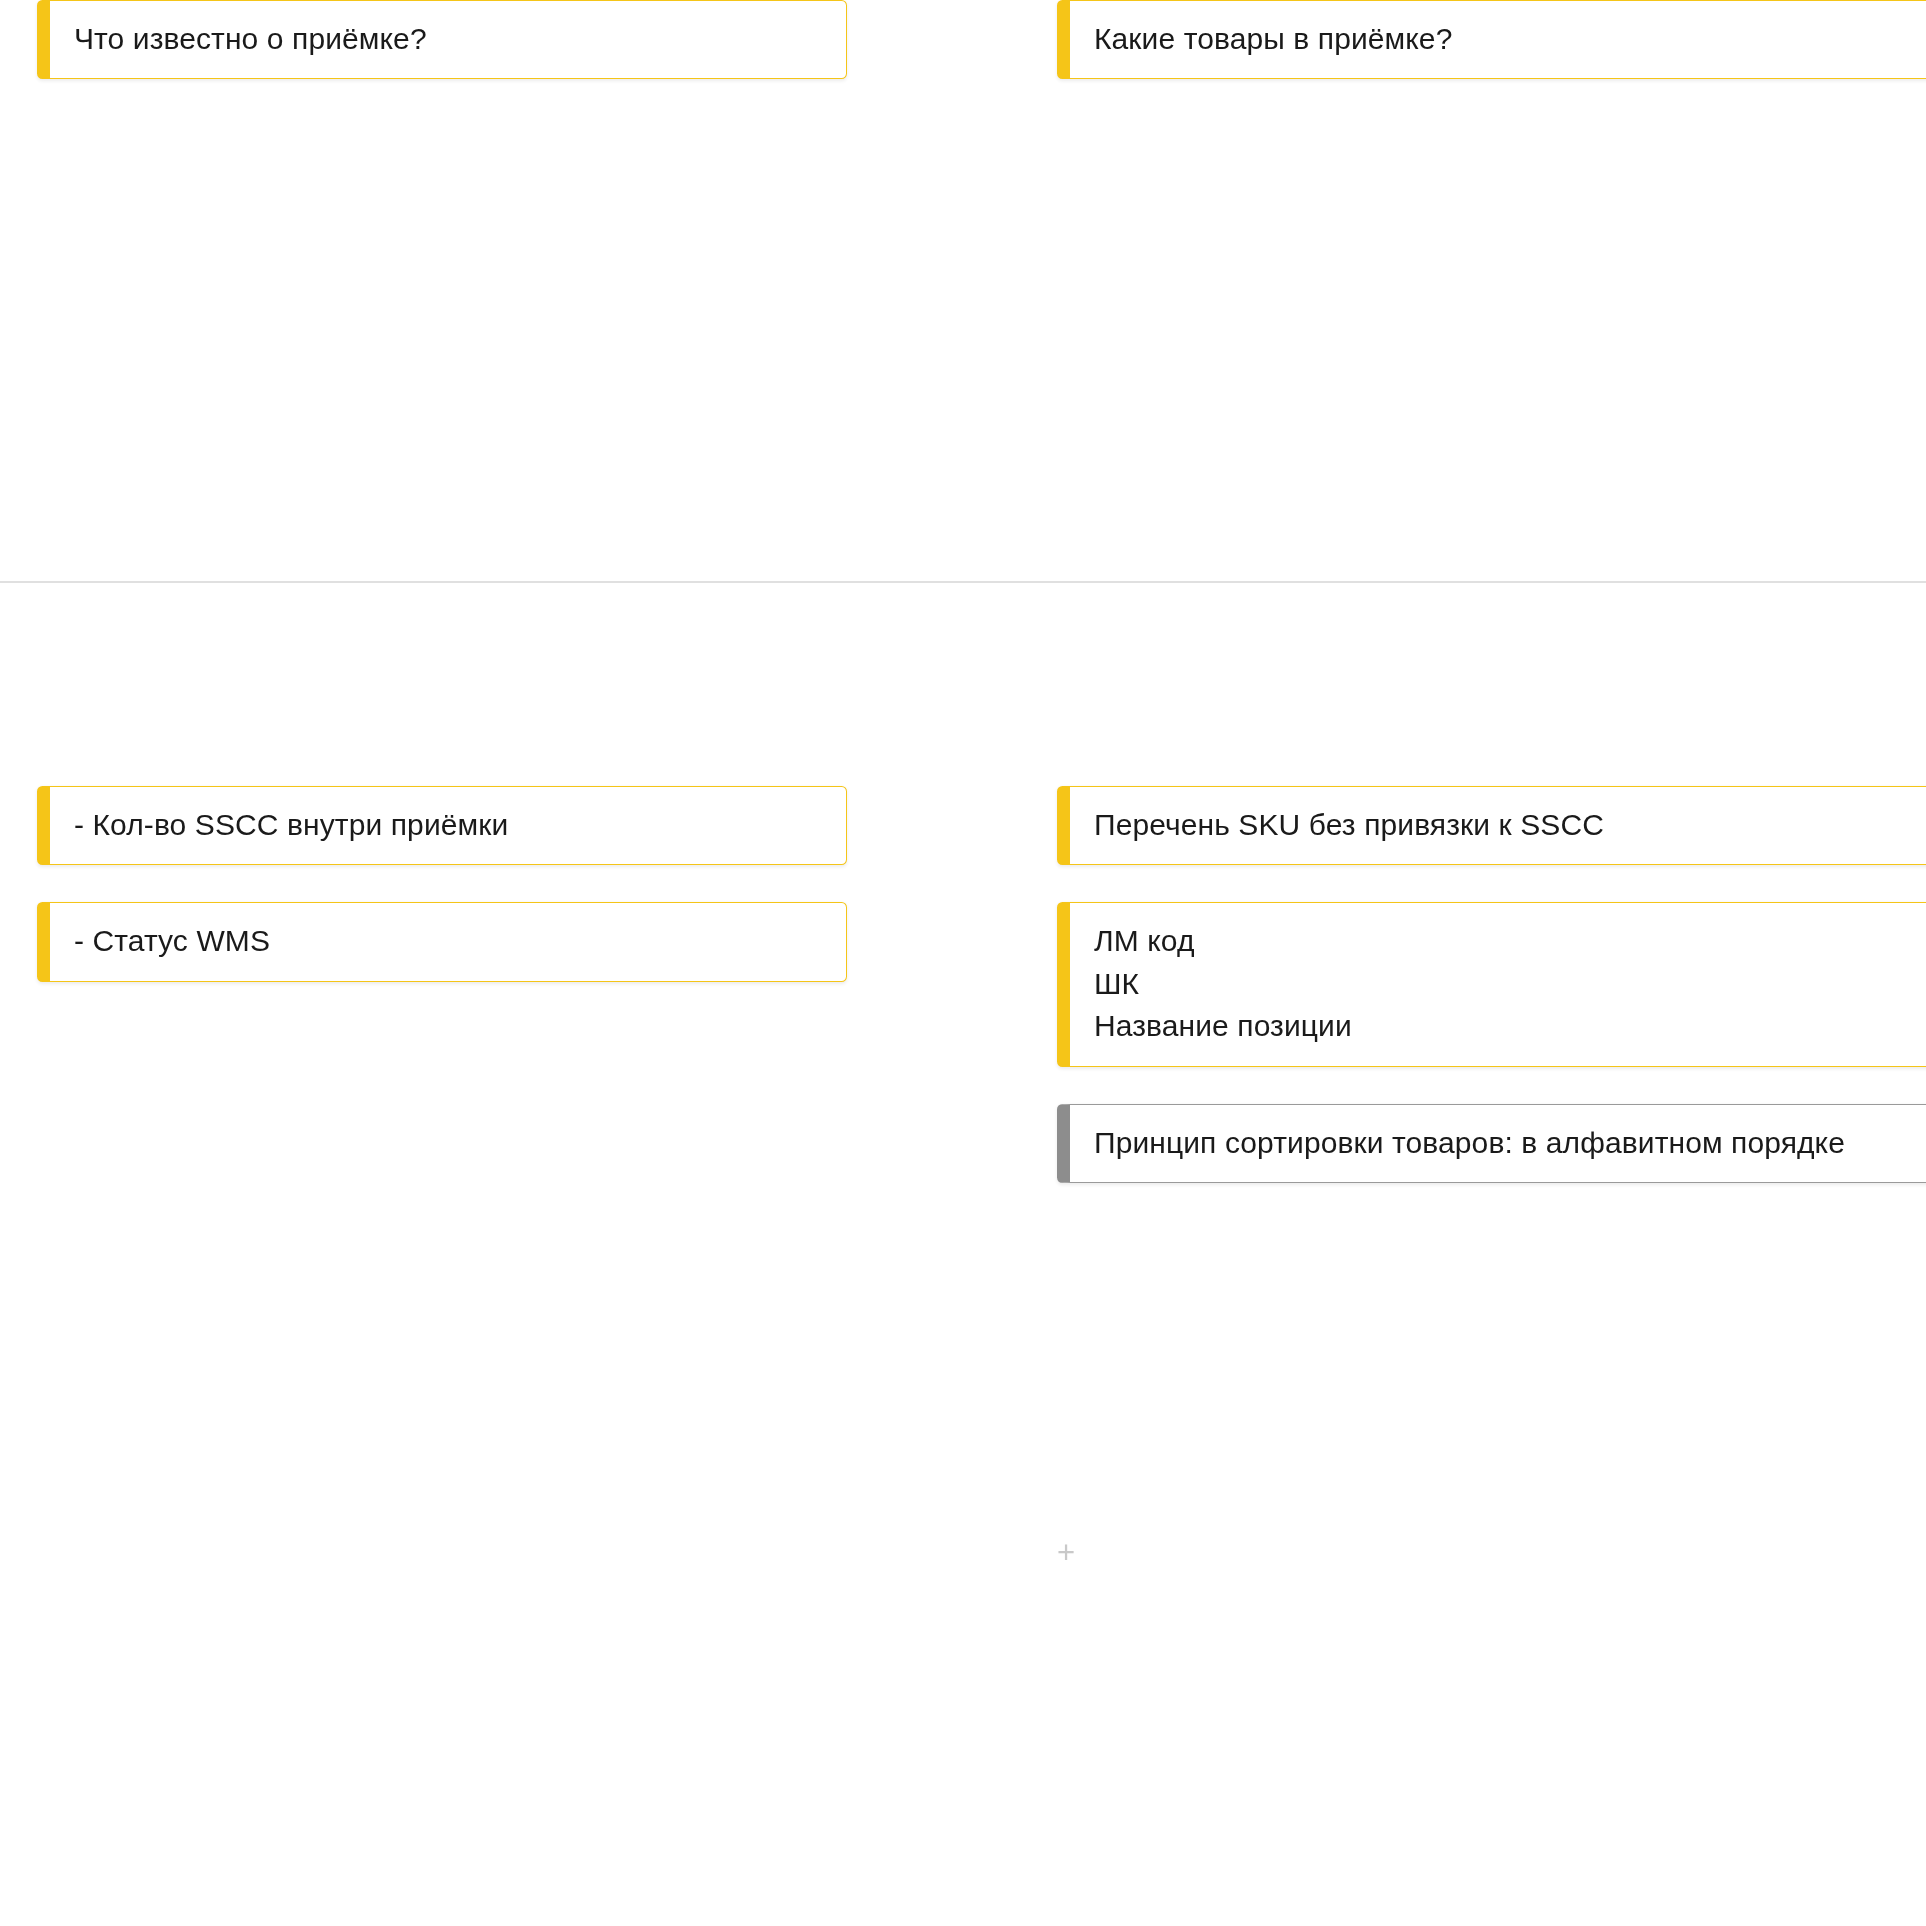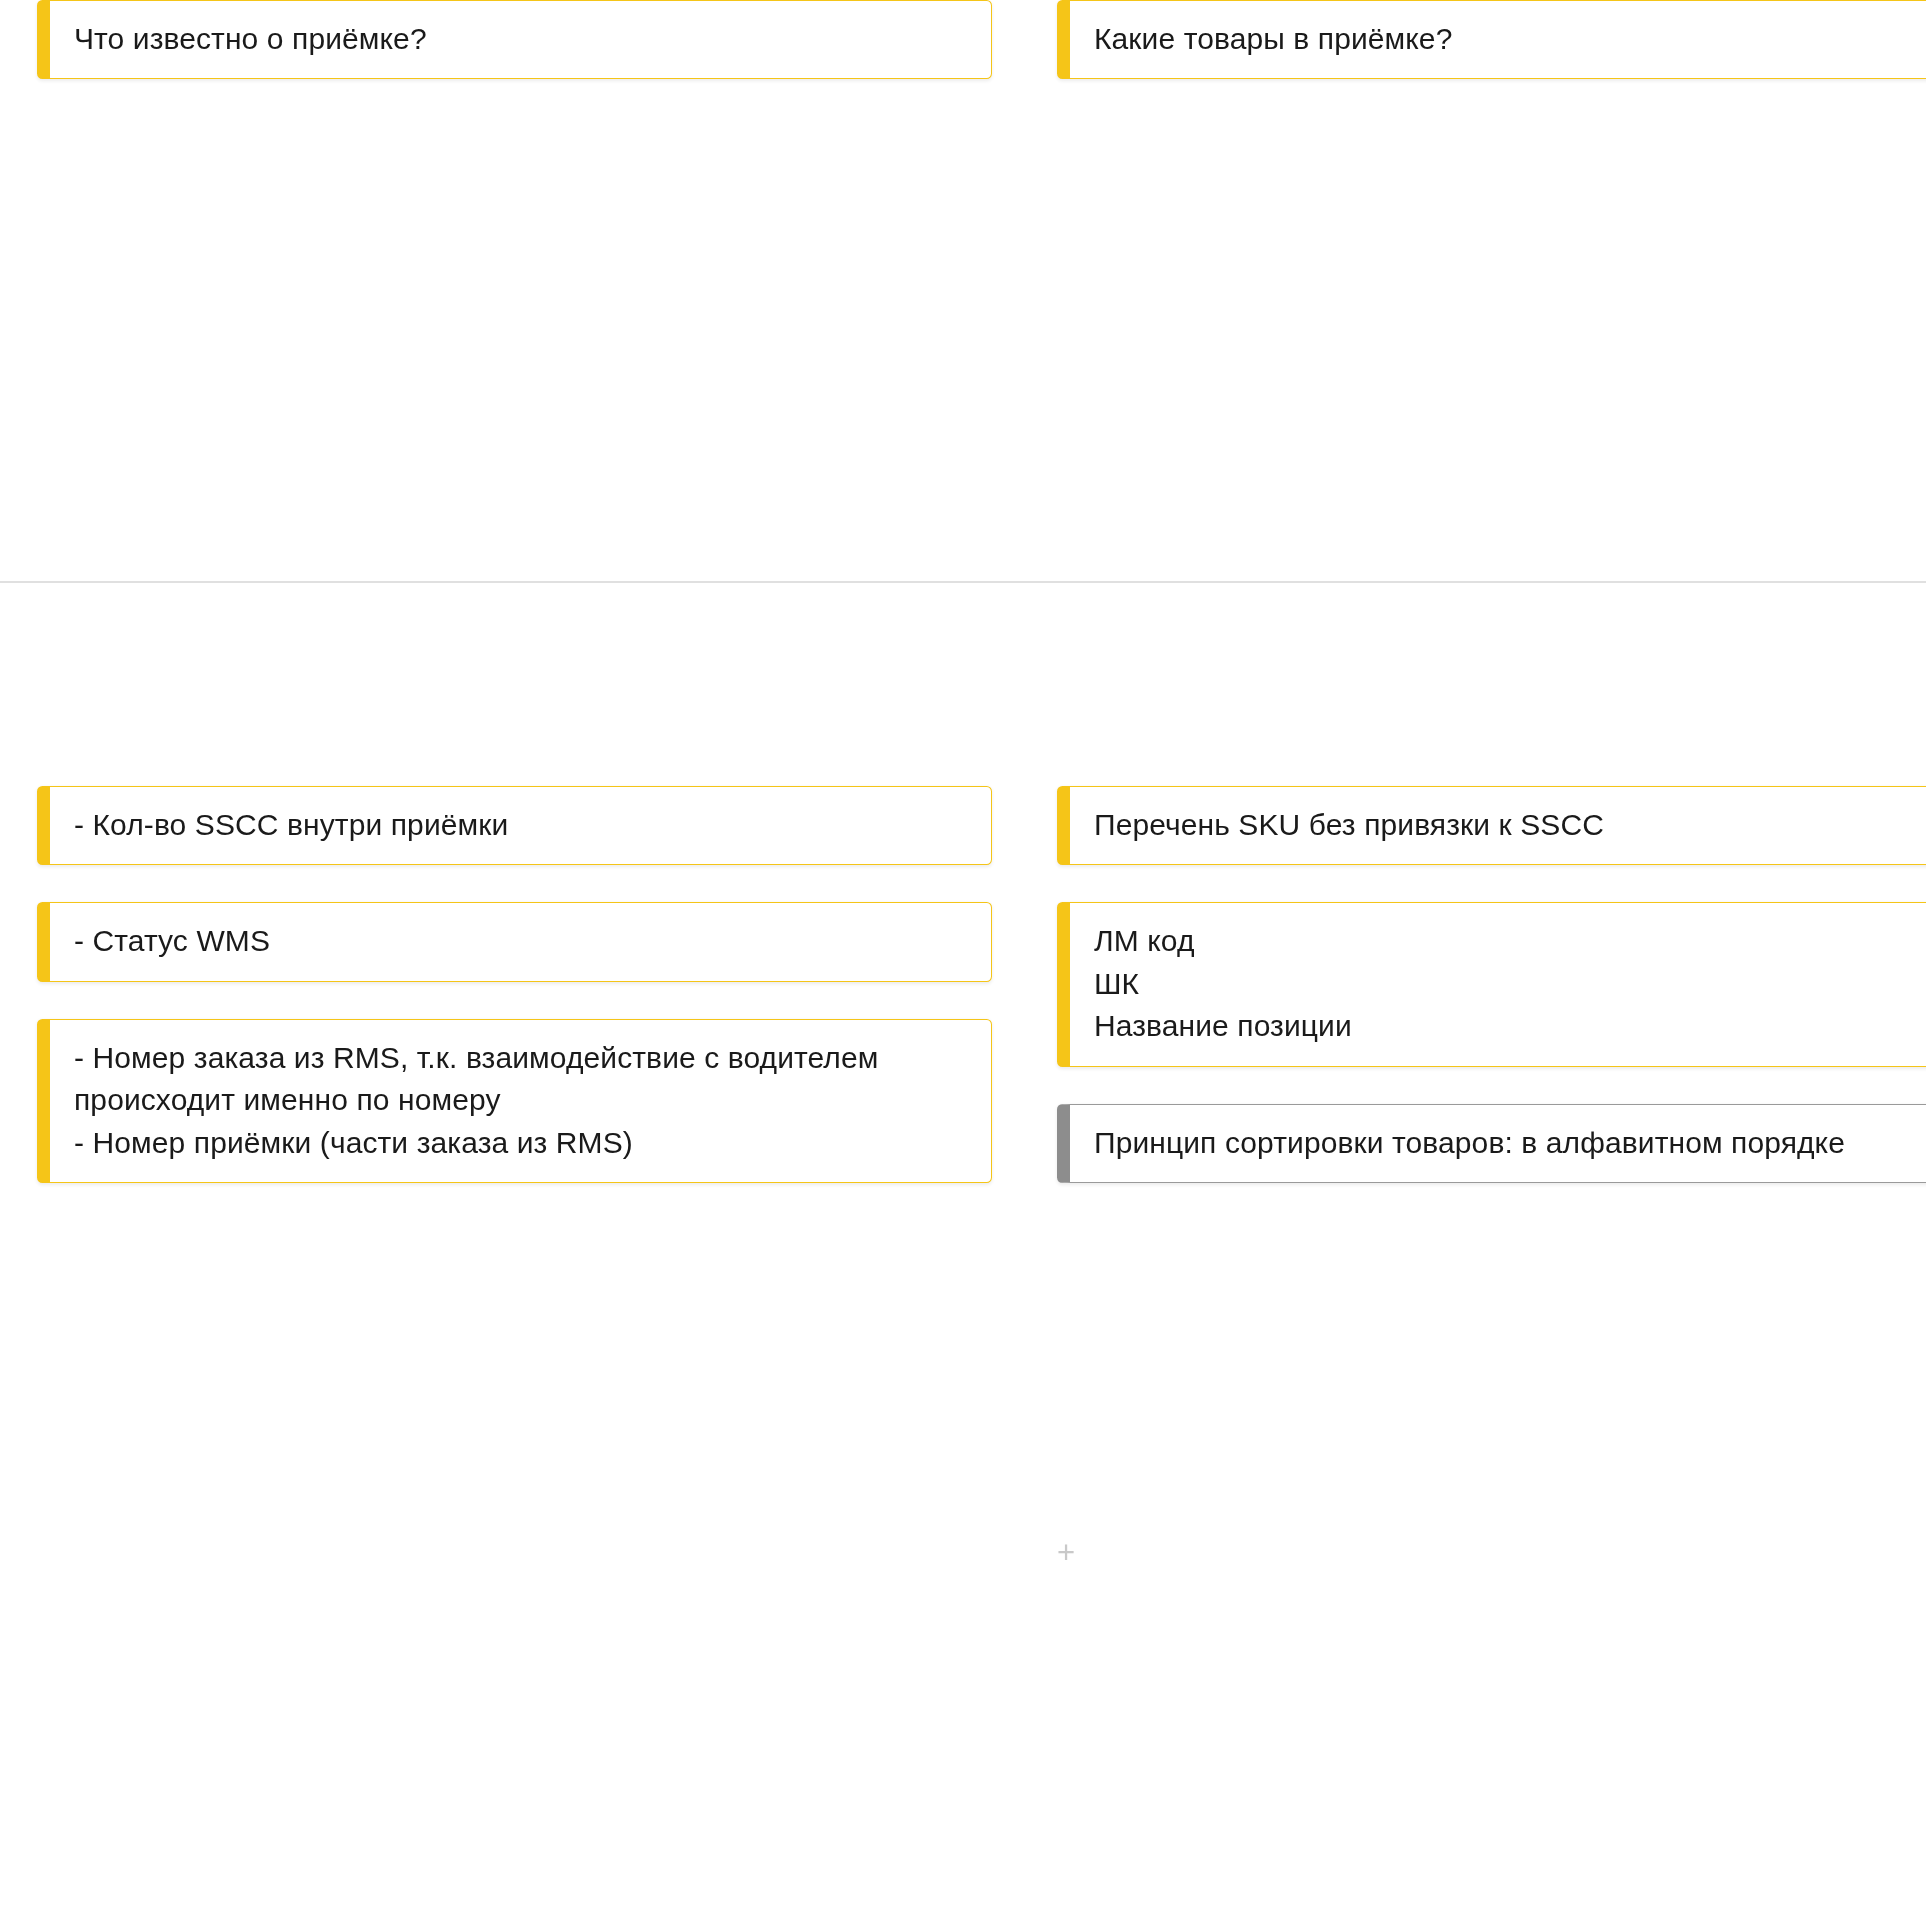--- a/index.html
+++ b/index.html
@@ -37,21 +37,21 @@
     top: 581px;
     width: 3065px;
     height: 1.5px;
     background: #e0e0e0;
   }
 
   .column {
     position: absolute;
     top: 0;
   }
-  .col-1 { left: 37px;   width: 955px; }
+  .col-1 { left: 37px;   width: 810px; }
   .col-2 { left: 1057px; width: 971px; }
 
   
   .card {
     position: relative;
     background: #ffffff;
     border: 1.5px solid #F5C518;
     border-left: 13px solid #F5C518;
     border-radius: 5.4px;
     box-shadow: 0 1.5px 3.9px rgba(0,0,0,0.08);
@@ -111,24 +111,20 @@
 
   <div class="section" id="section-bottom">
 
     <div class="column col-1" style="padding-top: 204px;">
       <div class="card gap-lg">
         <p>- Кол-во SSCC внутри приёмки</p>
       </div>
       <div class="card gap-lg">
         <p>- Статус WMS</p>
       </div>
-      <div class="card gap-lg">
-        <p>- Номер заказа из RMS, т.к. взаимодействие с водителем происходит именно по номеру
-- Номер приёмки (части заказа из RMS)</p>
-      </div>
     </div>
 
     <div class="column col-2" style="padding-top: 204px;">
       <div class="card gap-lg">
         <p>Перечень SKU без привязки к SSCC</p>
       </div>
       <div class="card gap-lg">
         <p>ЛМ код
 ШК
 Название позиции</p>

